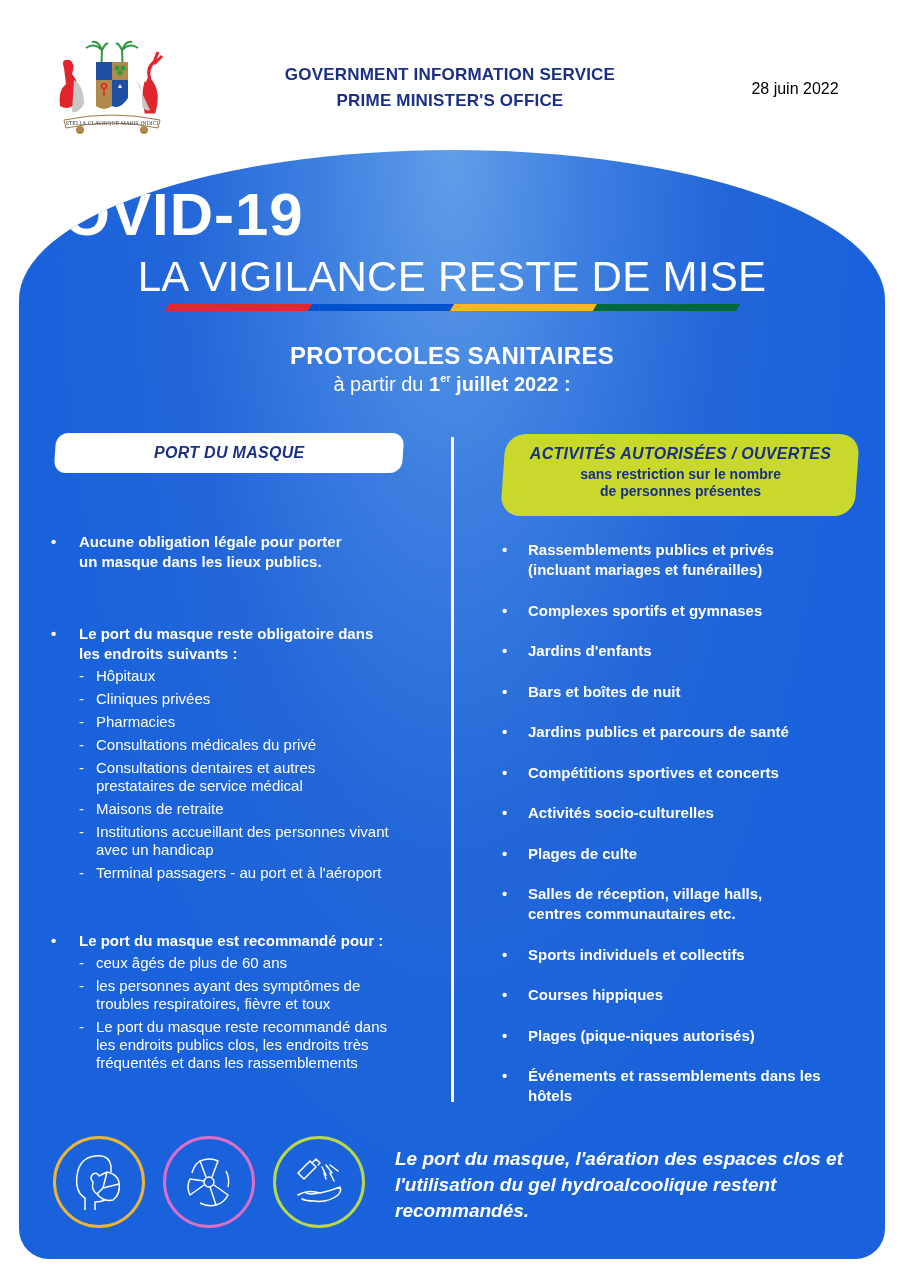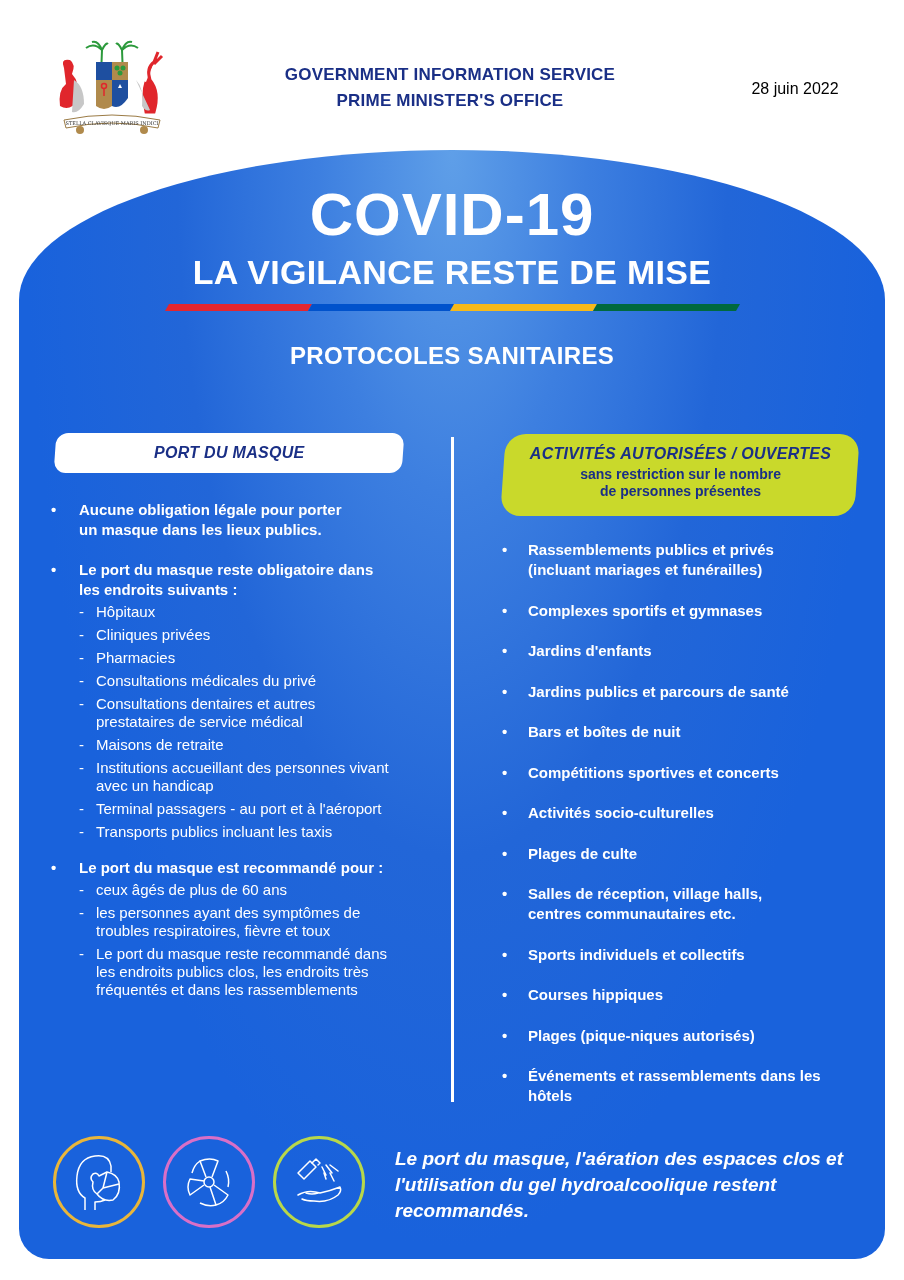--- a/index.html
+++ b/index.html
@@ -11,42 +11,42 @@
     .org { position: absolute; left: 200px; top: 62px; width: 500px; text-align: center; color: #1a2f86; font-weight: 700; font-size: 17px; line-height: 26px; letter-spacing: 0.2px; }
     .date { position: absolute; left: 720px; top: 80px; width: 150px; text-align: center; color: #000000; font-size: 16px; }
 
     .panel {
       position: absolute; left: 19px; top: 150px; width: 866px; height: 1109px;
       background: radial-gradient(ellipse at 50% 0%, #5f9fe8 0%, #3d7fe0 22%, #2266d8 45%, #1962dc 70%);
       border-radius: 433px 433px 30px 30px / 150px 150px 30px 30px;
       overflow: hidden;
     }
 
-    .title { position: absolute; left: 0; top: 30px; width: 866px; text-align: center; color: #fff; font-weight: 700; font-size: 60px; letter-spacing: 1px; }
-    .subtitle { position: absolute; left: 0; top: 103px; width: 866px; text-align: center; color: #fff; font-weight: 700; font-size: 34px; letter-spacing: 0.3px; }
+    .title { position: absolute; left: 0; top: 30px; width: 866px; color: #fff; font-weight: 700; font-size: 60px; letter-spacing: 1px; }
+    .subtitle { position: absolute; left: 0; top: 103px; width: 866px; text-align: center; color: #fff; font-weight: 400; font-size: 42px; letter-spacing: 0.3px; }
     .stripe { position: absolute; left: 148px; top: 154px; width: 570px; height: 7px; display: flex; }
     .stripe span { flex: 1; transform: skewX(-30deg); }
 
     .proto { position: absolute; left: 0; top: 192px; width: 866px; text-align: center; color: #fff; }
     .proto .h { font-weight: 700; font-size: 24px; letter-spacing: 0.3px; }
     .proto .d { font-size: 20px; margin-top: 2px; }
     .proto .d b sup { font-size: 11px; vertical-align: 9px; }
 
     .pill-left { position: absolute; left: 36px; top: 283px; width: 348px; height: 40px; background: #fff; border-radius: 12px; transform: skewX(-4deg); display: flex; align-items: center; justify-content: center; }
     .pill-left span { transform: skewX(4deg); color: #1a2f86; font-weight: 900; font-style: italic; font-size: 16px; letter-spacing: 0.3px; }
 
     .divider { position: absolute; left: 432px; top: 287px; width: 3px; height: 665px; background: #fff; }
 
     .pill-right { position: absolute; left: 484px; top: 284px; width: 354px; height: 82px; background: #c9d92b; border-radius: 20px; transform: skewX(-4deg); }
     .pill-right .inner { transform: skewX(4deg); text-align: center; padding-top: 11px; }
     .pill-right .t { color: #1a2f86; font-weight: 900; font-style: italic; font-size: 16px; letter-spacing: 0.3px; }
     .pill-right .s { color: #1a2f86; font-weight: 700; font-size: 14px; line-height: 17px; margin-top: 3px; }
 
     .left-col { position: absolute; left: 28px; top: 350px; width: 410px; color: #fff; }
-    .bullet { position: relative; padding-left: 32px; font-weight: 700; font-size: 15px; line-height: 20px; }
+    .bullet { position: relative; padding-left: 32px; font-weight: 700; font-size: 15px; line-height: 20px; margin-top: 32px; }
     .bullet::before { content: "•"; position: absolute; left: 4px; top: 0; }
     .sub { list-style: none; padding-left: 32px; margin-top: 3px; }
     .sub li { position: relative; padding-left: 17px; font-size: 15px; line-height: 18px; margin-bottom: 5px; font-weight: 400; }
     .sub li::before { content: "-"; position: absolute; left: 0; top: 0; }
 
     .right-col { position: absolute; left: 480px; top: 390px; width: 370px; color: #fff; }
     .right-col .item { position: relative; padding-left: 29px; font-weight: 700; font-size: 15px; line-height: 20px; margin-bottom: 20.5px; }
     .right-col .item::before { content: "•"; position: absolute; left: 3px; top: 0; }
 
     .icons { position: absolute; left: 34px; top: 986px; display: flex; gap: 18px; }
@@ -92,20 +92,24 @@
   <div class="subtitle">LA VIGILANCE RESTE DE MISE</div>
   <div class="stripe">
     <span style="background:#e3262f"></span>
     <span style="background:#0052cc"></span>
     <span style="background:#f6b91a"></span>
     <span style="background:#00693e"></span>
   </div>
 
   <div class="proto">
     <div class="h">PROTOCOLES SANITAIRES</div>
+    <div class="d">
+      <span>à partir du</span>
+      <b><span>1</span><sup>er</sup> <span>juillet 2022 :</span></b>
+    </div>
   </div>
 
   <div class="pill-left">
     <span>PORT DU MASQUE</span>
   </div>
 
   <div class="divider"></div>
 
   <div class="pill-right">
     <div class="inner">
@@ -123,37 +127,36 @@
     <div class="bullet" style="width:340px">Le port du masque reste obligatoire dans les endroits suivants :</div>
     <ul class="sub">
       <li>Hôpitaux</li>
       <li>Cliniques privées</li>
       <li>Pharmacies</li>
       <li>Consultations médicales du privé</li>
       <li style="width:300px">Consultations dentaires et autres prestataires de service médical</li>
       <li>Maisons de retraite</li>
       <li style="width:310px">Institutions accueillant des personnes vivant avec un handicap</li>
       <li style="margin-bottom:5px">Terminal passagers - au port et à l'aéroport</li>
-      <li>Transports publics incluant les taxis</li>
     </ul>
     <div style="height:12px"></div>
     <div class="bullet">Le port du masque est recommandé pour :</div>
     <ul class="sub">
       <li>ceux âgés de plus de 60 ans</li>
       <li style="width:300px">les personnes ayant des symptômes de troubles respiratoires, fièvre et toux</li>
       <li style="width:318px">Le port du masque reste recommandé dans les endroits publics clos, les endroits très fréquentés et dans les rassemblements</li>
     </ul>
   </div>
 
   <div class="right-col">
     <div class="item" style="width:300px">Rassemblements publics et privés (incluant mariages et funérailles)</div>
     <div class="item">Complexes sportifs et gymnases</div>
     <div class="item">Jardins d'enfants</div>
+    <div class="item">Bars et boîtes de nuit</div>
     <div class="item">Jardins publics et parcours de santé</div>
-    <div class="item">Bars et boîtes de nuit</div>
     <div class="item">Compétitions sportives et concerts</div>
     <div class="item">Activités socio-culturelles</div>
     <div class="item">Plages de culte</div>
     <div class="item" style="width:300px">Salles de réception, village halls, centres communautaires etc.</div>
     <div class="item">Sports individuels et collectifs</div>
     <div class="item">Courses hippiques</div>
     <div class="item">Plages (pique-niques autorisés)</div>
     <div class="item" style="width:330px">Événements et rassemblements dans les hôtels</div>
   </div>
 

